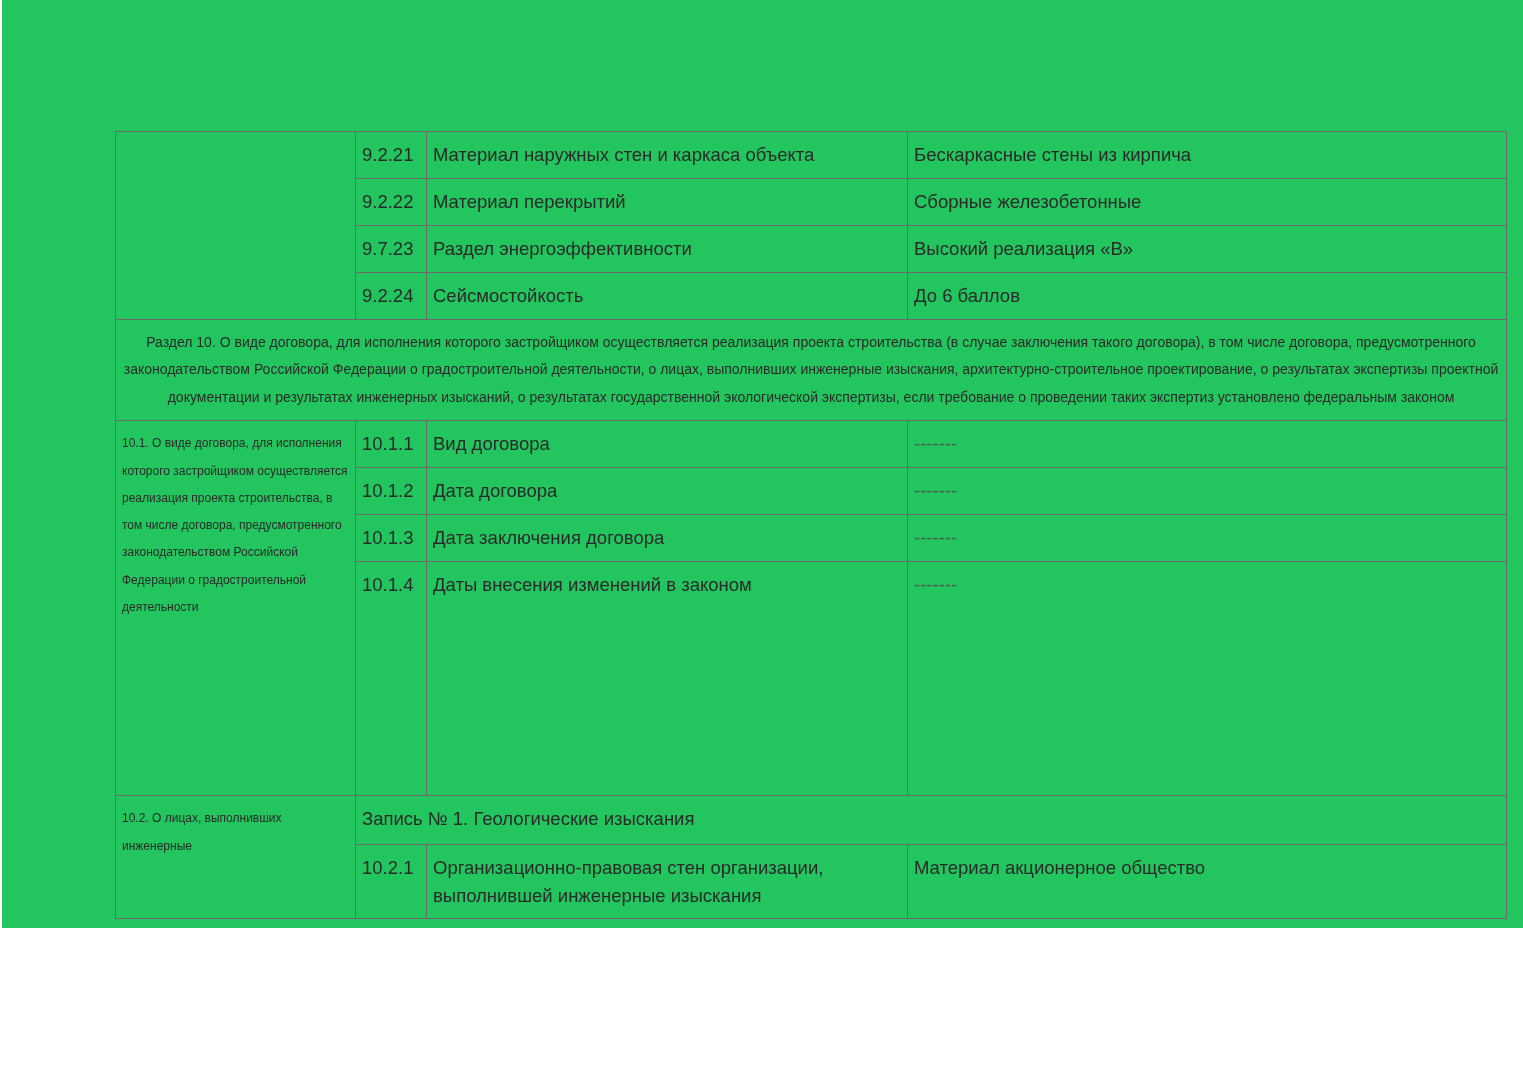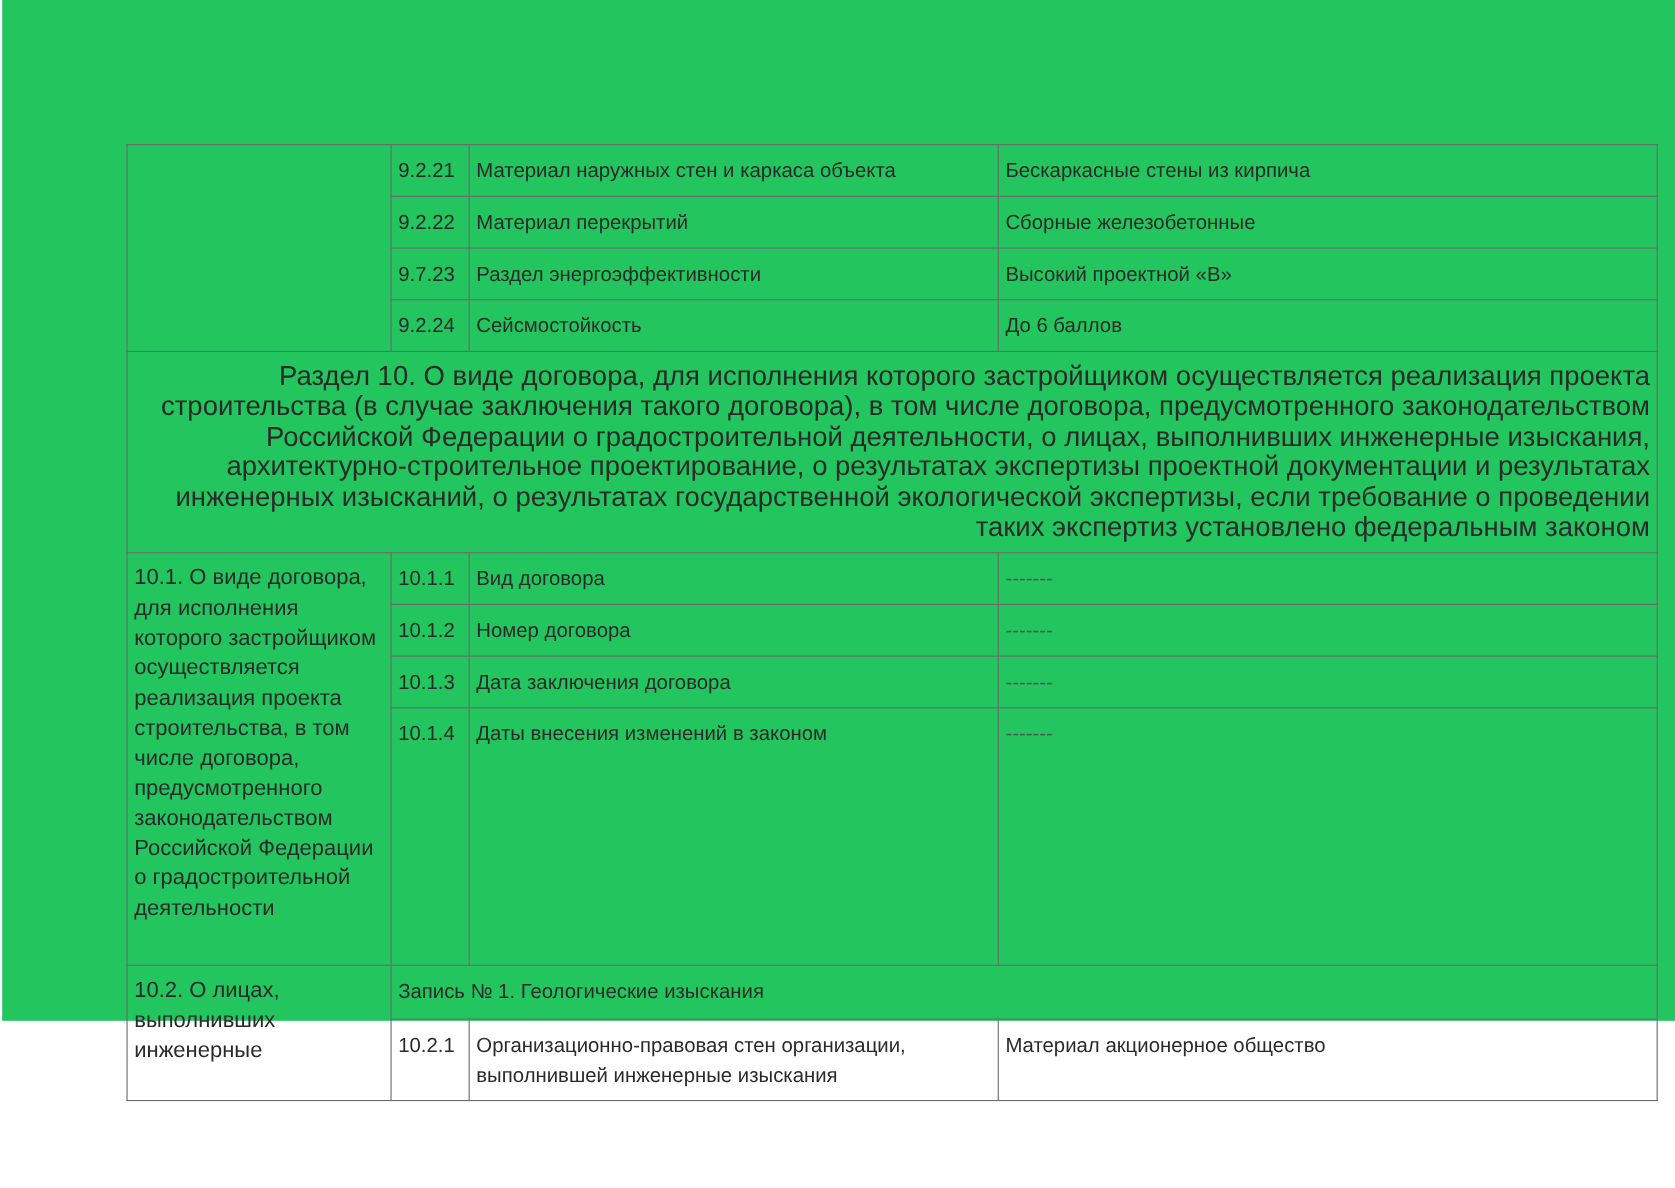--- a/index.html
+++ b/index.html
@@ -19,27 +19,27 @@
     border: 1.5px solid #6a6a6a; vertical-align: top;
     padding: 9px 6px 9px 6px;
   }
   col.c1 { width: 240px; }
   col.c2 { width: 71px; }
   col.c3 { width: 481px; }
   col.c4 { width: 599px; }
   td.num { padding-left: 6px; padding-right: 2px; }
   tr.r47 td { height: 28px; }
   td.section {
-    text-align: right; padding: 10px 8px 8px 8px; font-size: 25px; line-height: 27.4px;
+    text-align: center; padding: 10px 8px 8px 8px; font-size: 14px; line-height: 27.4px;
   }
   td.empty { background: transparent; }
   td.dash { color: #555; letter-spacing: 0px; }
   td.dash-tall { padding-top: 37px; }
   tr.tall td { height: 215px; }
-  td.left-block { font-size: 20px; line-height: 27.3px; padding-top: 9px; }
+  td.left-block { font-size: 12px; line-height: 27.3px; padding-top: 9px; }
   tr.rec td { height: 30px; }
   tr.last td { height: 54px; }
 </style>
 </head>
 <body>
 
 <div class="page">
   <table class="doc">
     <colgroup>
       <col class="c1">
@@ -56,41 +56,41 @@
         <td>Бескаркасные стены из кирпича</td>
       </tr>
       <tr class="r47">
         <td class="num">9.2.22</td>
         <td>Материал перекрытий</td>
         <td>Сборные железобетонные</td>
       </tr>
       <tr class="r47">
         <td class="num">9.7.23</td>
         <td>Раздел энергоэффективности</td>
-        <td>Высокий проектной «В»</td>
+        <td>Высокий реализация «В»</td>
       </tr>
       <tr class="r47">
         <td class="num">9.2.24</td>
         <td>Сейсмостойкость</td>
         <td>До 6 баллов</td>
       </tr>
 
       <tr>
         <td colspan="4" class="section">Раздел 10. О виде договора, для исполнения которого застройщиком осуществляется реализация проекта строительства (в случае заключения такого договора), в том числе договора, предусмотренного законодательством Российской Федерации о градостроительной деятельности, о лицах, выполнивших инженерные изыскания, архитектурно-строительное проектирование, о результатах экспертизы проектной документации и результатах инженерных изысканий, о результатах государственной экологической экспертизы, если требование о проведении таких экспертиз установлено федеральным законом</td>
       </tr>
 
       <tr class="r47">
         <td rowspan="4" class="left-block">10.1. О виде договора, для исполнения которого застройщиком осуществляется реализация проекта строительства, в том числе договора, предусмотренного законодательством Российской Федерации о градостроительной деятельности</td>
         <td class="num">10.1.1</td>
         <td>Вид договора</td>
         <td class="dash">-------</td>
       </tr>
       <tr class="r47">
         <td class="num">10.1.2</td>
-        <td>Номер договора</td>
+        <td>Дата договора</td>
         <td class="dash">-------</td>
       </tr>
       <tr class="r47">
         <td class="num">10.1.3</td>
         <td>Дата заключения договора</td>
         <td class="dash">-------</td>
       </tr>
       <tr class="tall">
         <td class="num">10.1.4</td>
         <td>Даты внесения изменений в законом</td>

